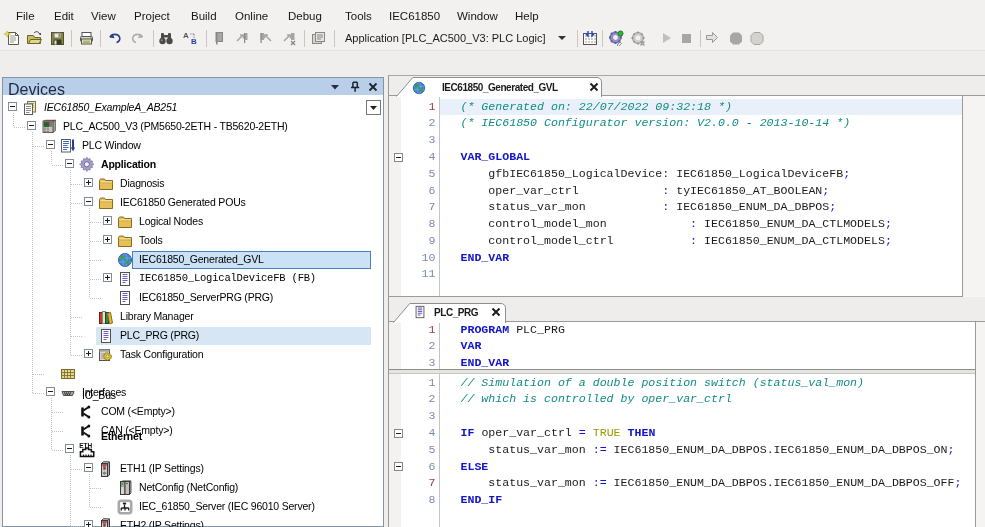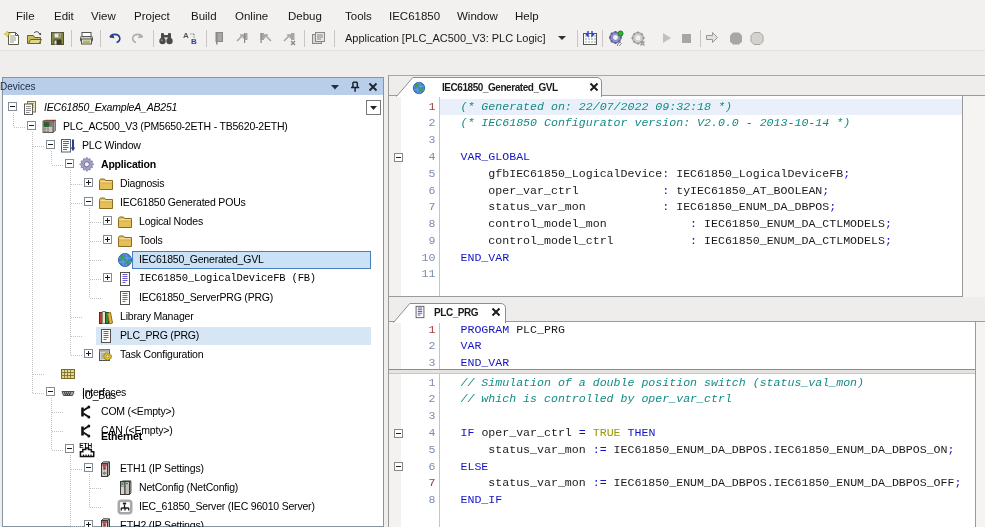--- a/index.html
+++ b/index.html
@@ -7,21 +7,21 @@
 .a{position:absolute}
 .mi{position:absolute;top:9.5px;font-size:11.5px;color:#161616;line-height:13px}
 .sep{position:absolute;width:1px;height:17px;top:30px;background:#c9c7c4}
 .tl{position:absolute;font-size:10.5px;letter-spacing:-0.2px;color:#000;white-space:pre;line-height:13px}
 .exp{position:absolute;width:9px;height:9px;background:#fff;border:1px solid #848d96}
 .exp .h{position:absolute;left:1px;top:3px;width:5px;height:1px;background:#1a1a1a}
 .exp .v{position:absolute;left:3px;top:1px;width:1px;height:5px;background:#1a1a1a}
 .dv{position:absolute;width:1px;background-image:linear-gradient(#c2c2c2 1px,transparent 1px);background-size:1px 2px}
 .dh{position:absolute;height:1px;background-image:linear-gradient(90deg,#c2c2c2 1px,transparent 1px);background-size:2px 1px}
 pre{margin:0;position:absolute;font-family:"Liberation Mono",monospace;font-size:11.6px;line-height:16.78px;white-space:pre}
-.kw{color:#1414c8;font-weight:normal}
+.kw{color:#1414c8;font-weight:bold}
 .pu{color:#1414c8}
 .cm{color:#108c84;font-style:italic}
 .ol{color:#9a9a00}
 .gut{color:#7b8cb0;text-align:right}
 .rd{color:#a33c3c}
 .tabtxt{position:absolute;font-size:10px;letter-spacing:-0.45px;font-weight:bold;color:#1a1a1a;line-height:12px}
 </style></head><body>
 
 <div class="a" style="left:0;top:0;width:985px;height:26px;background:#f2f1ef"></div>
 <div class="mi" style="left:16px">File</div>
@@ -166,21 +166,21 @@
 <svg class="a" style="left:630px;top:30px" width="16" height="16" viewBox="0 0 16 16">
     <circle cx="8" cy="8" r="5.5" fill="#cfcdca" stroke="#9a9895"></circle>
     <circle cx="8" cy="8" r="2.4" fill="#f2f1ef"></circle>
     <g stroke="#9a9895" stroke-width="1.8">
       <path d="M8 1.5v2M8 12.5v2M1.5 8h2M12.5 8h2M3.5 3.5l1.4 1.4M11.1 11.1l1.4 1.4M12.5 3.5l-1.4 1.4M4.9 11.1l-1.4 1.4"></path>
     </g>
     <path d="M10.5 11.5l4 4M14.5 11.5l-4 4" stroke="#9a9895" stroke-width="1.4"></path>
   </svg>
 <div class="a" style="left:2px;top:77px;width:382px;height:450px;background:#fff;border:1px solid #8795a3"></div>
 <div class="a" style="left:3px;top:78px;width:380px;height:17px;background:#b9cee8"></div>
-<div class="a" style="left:0;top:81px;font-size:10px;color:#1c2b42">Devices</div>
+<div class="a" style="left:8px;top:81px;font-size:16px;color:#1c2b42">Devices</div>
 <svg class="a" style="left:330px;top:84px" width="10" height="7" viewBox="0 0 10 7">
     <path d="M1 1l4 4.5L9 1z" fill="#25303d"></path>
   </svg>
 <svg class="a" style="left:350px;top:81px" width="10" height="12" viewBox="0 0 10 12">
     <path d="M3 1.3h4.2M2.9 1.3v4.6M7.3 1.3v4.6M1 6.6h8.2M5.1 6.6v4.2" stroke="#1a232e" stroke-width="1.5" fill="none"></path>
   </svg>
 <svg class="a" style="left:368px;top:82px" width="10" height="10" viewBox="0 0 10 10">
     <path d="M1.5 1.5l7 7M8.5 1.5l-7 7" stroke="#1a232e" stroke-width="1.8"></path>
   </svg>
 <div class="a" style="left:366px;top:100px;width:15px;height:15px;background:#fff;border:1px solid #777"></div>

